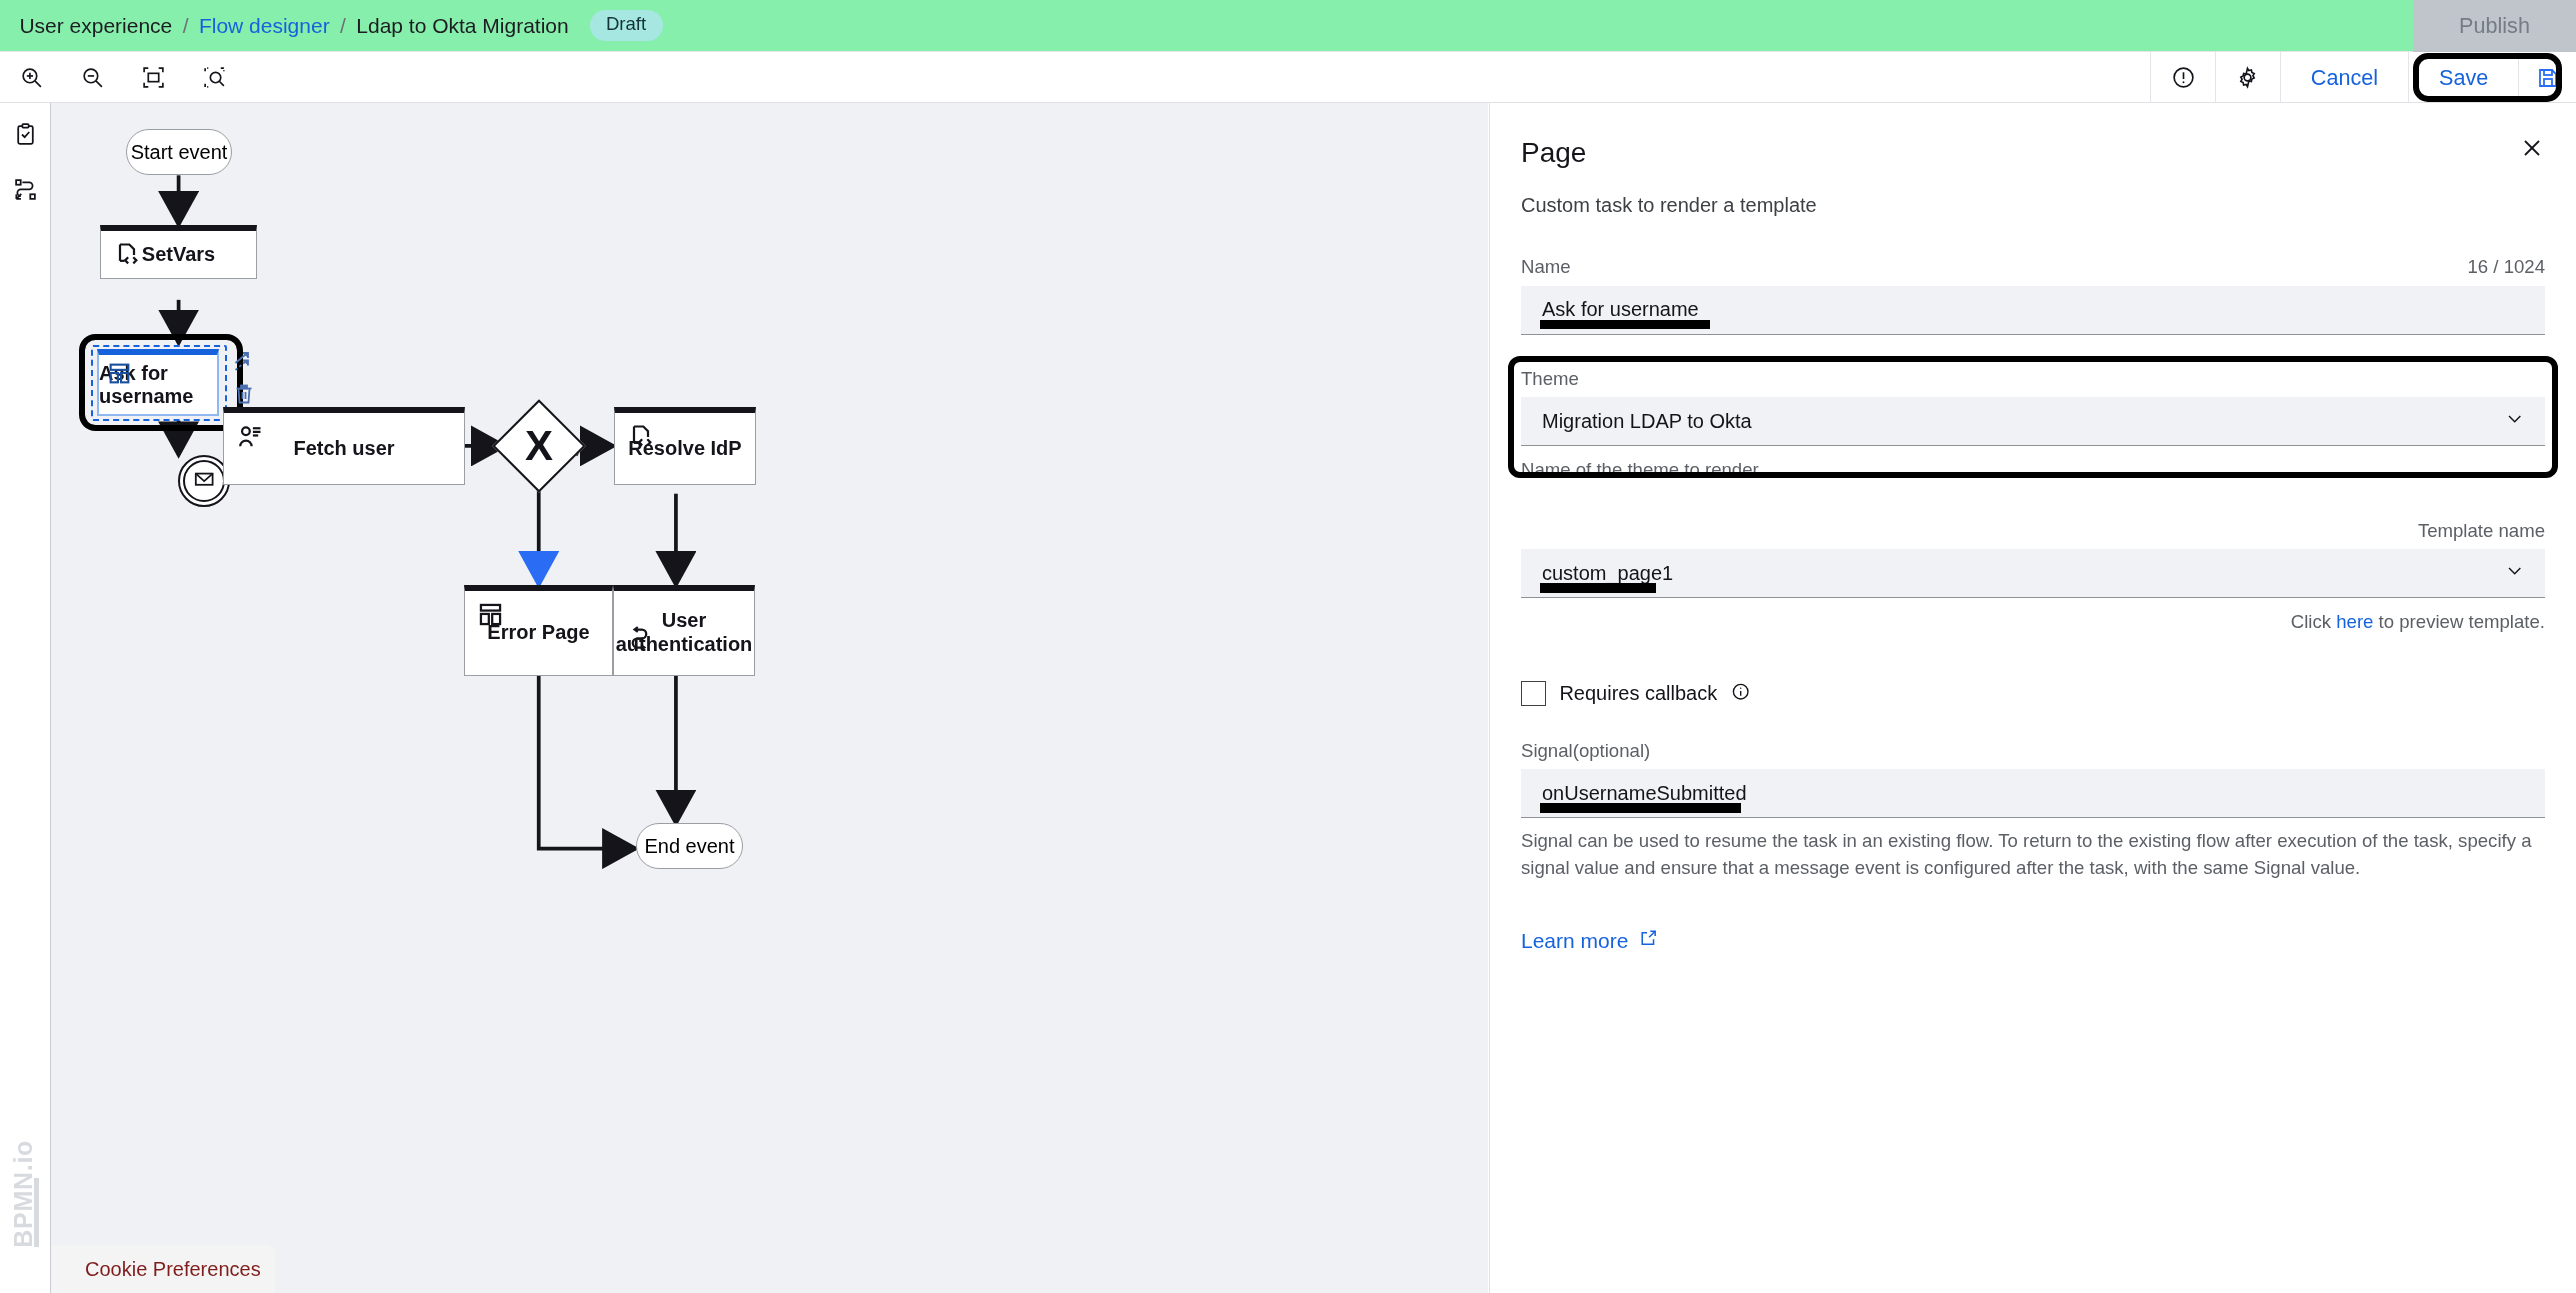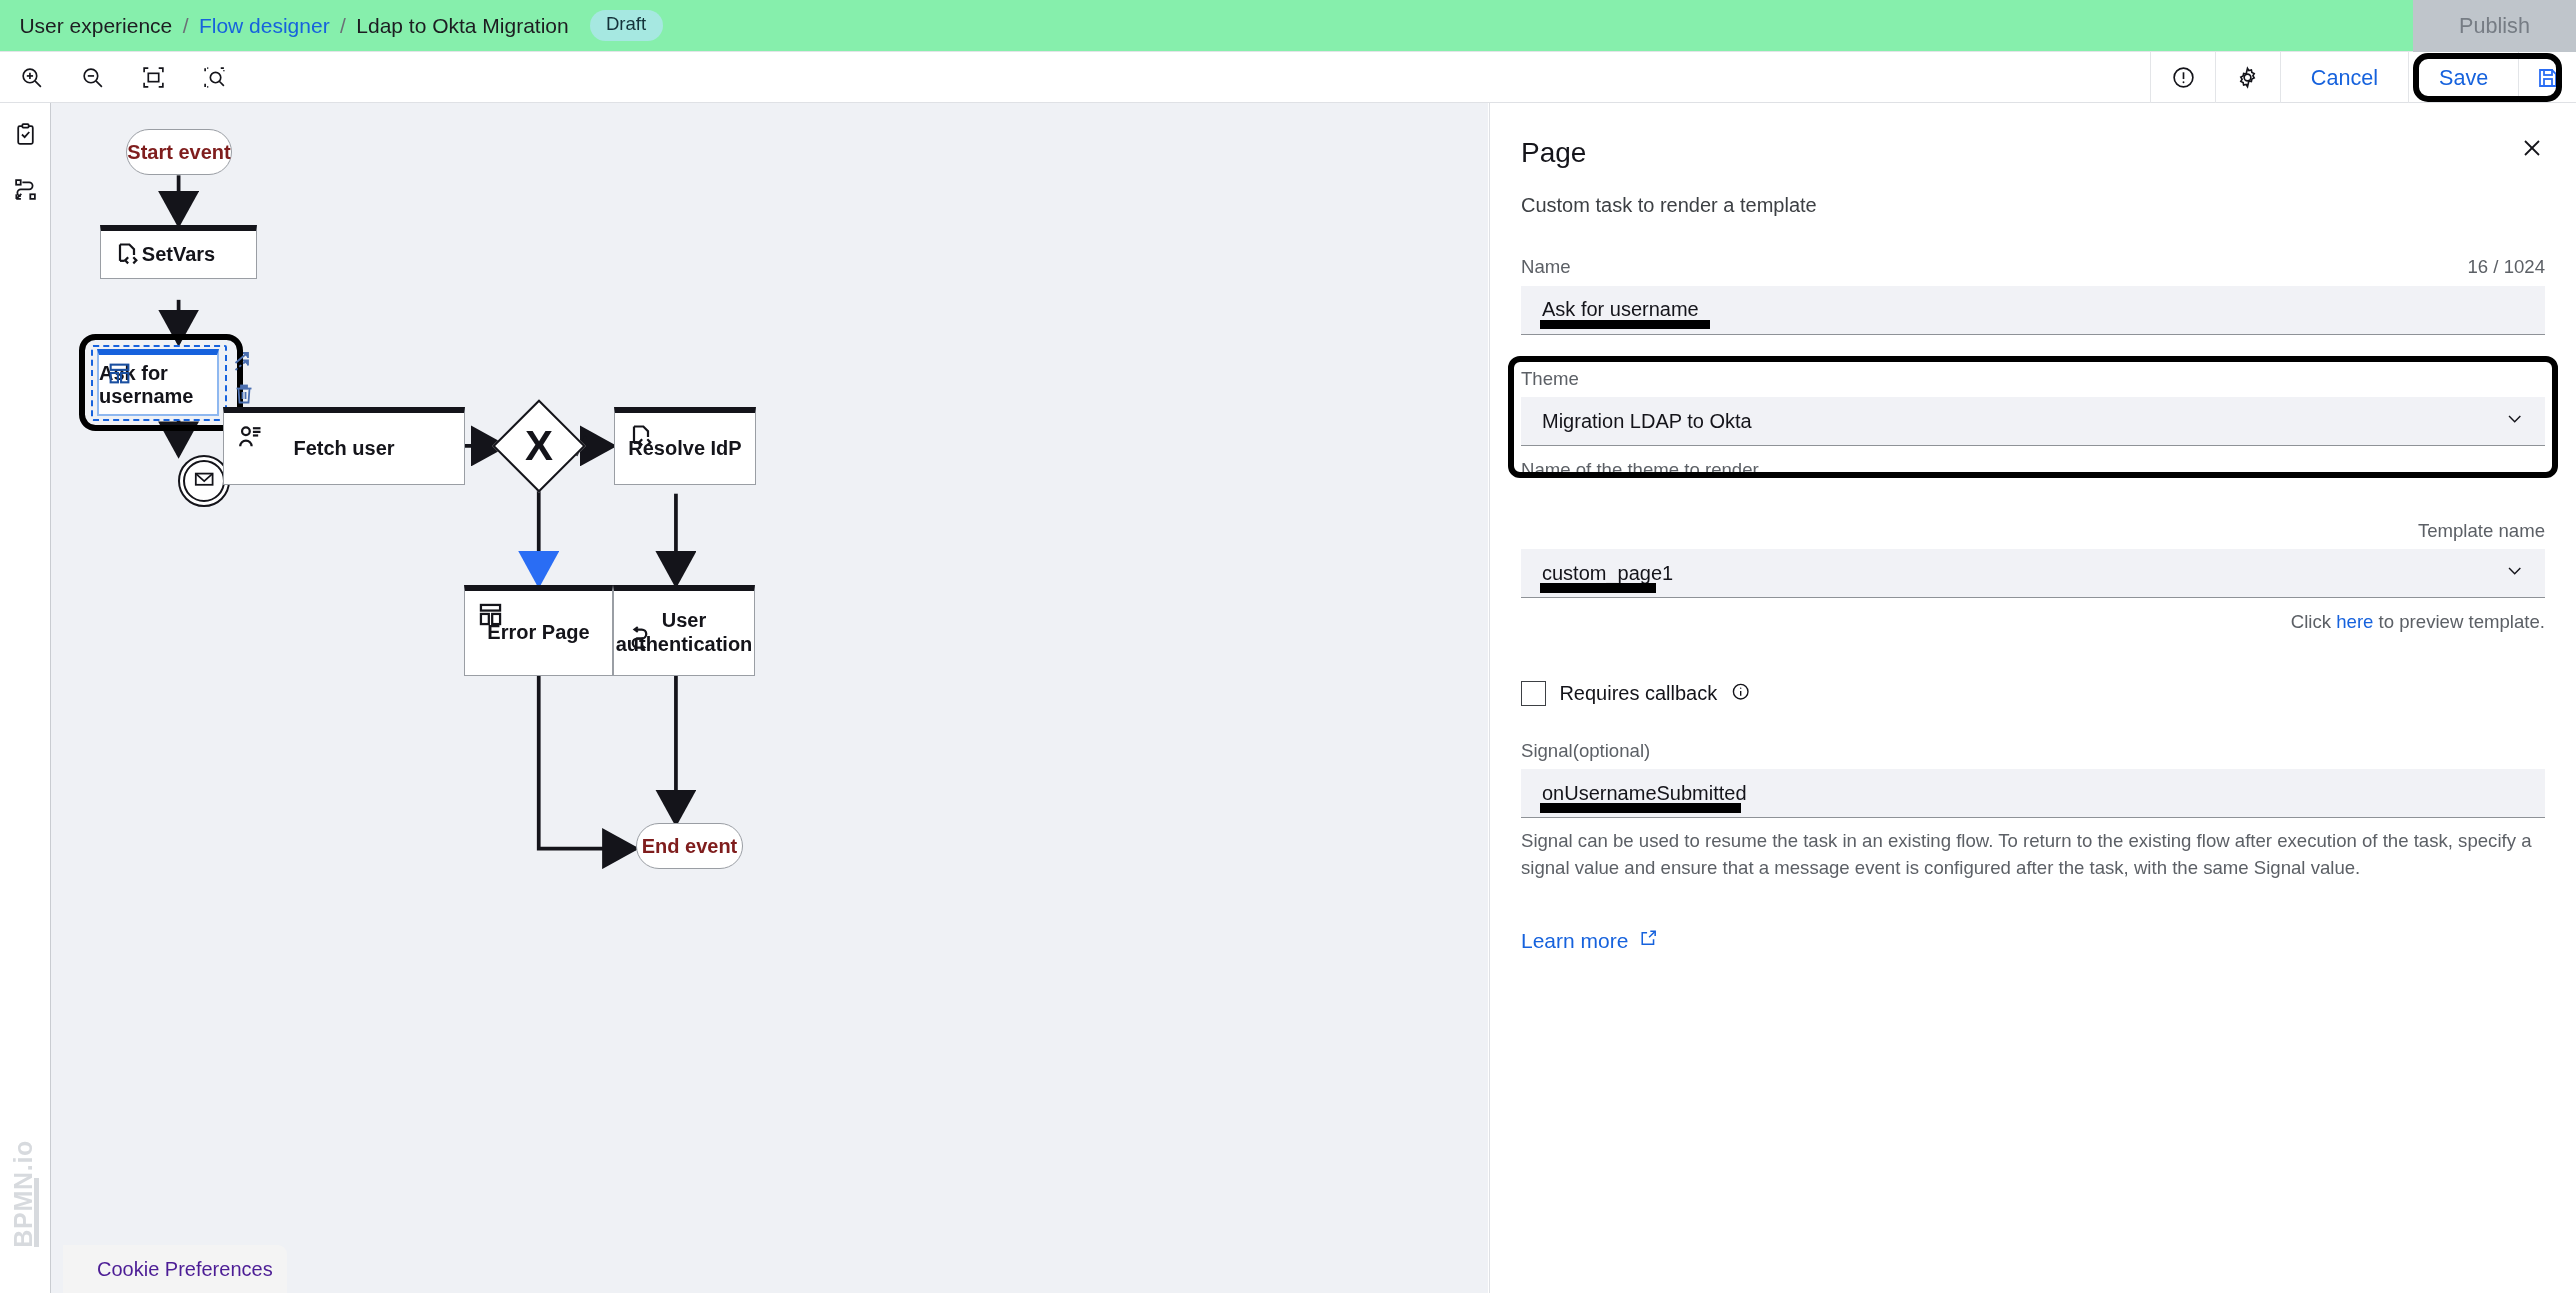--- a/index.html
+++ b/index.html
@@ -80,36 +80,36 @@
     content:""; display:block;
   }
   .wm-bar{ position:absolute; left: 34px; bottom: 46px; width: 5.2px; height: 69px; background:#d7dade;}
   
   .canvas {
     position: absolute; left: 51px; top: 103px;
     width: 1437px; height: 1190px;
     background: #eff1f5; overflow: hidden;
   }
   .cookie {
-    position: absolute; left: 12px; bottom: 0; height: 48px; width: 224px;
+    position: absolute; left: 0; bottom: 0; height: 48px; width: 224px;
     background: #f4f4f4; border-radius: 0 9px 0 0;
     display: flex; align-items: center; padding-left: 34px;
-    font-size: 20px; color: #4c1d95; cursor: pointer; z-index: 8;
+    font-size: 20px; color: #7f1d1d; cursor: pointer; z-index: 8;
   }
   
   .node { position: absolute; background: #fff; }
   .node-task {
     border: 1.5px solid #9a9ea4; border-top: 6.7px solid #14141a;
     display: flex; align-items: center; justify-content: center; text-align: center;
     font-size: 20px; font-weight: 700; color: #14141a; line-height: 1.18;
   }
   .node-event {
     border: 1.5px solid #9a9ea4; border-radius: 30px;
     display: flex; align-items: center; justify-content: center;
-    font-size: 20px; font-weight: 700; color: #7f1d1d;
+    font-size: 20px; font-weight: 400; color: #000000;
   }
   .node-icon { position: absolute; left: 10.4px; top: 10.4px; width: 31px; height: 31px; }
   .msg-event {
     position: absolute; width: 42px; height: 42px; border: 2.2px solid #14141a;
     border-radius: 50%; background: #fff;
     display: flex; align-items: center; justify-content: center;
   }
   .msg-event-outer {
     position: absolute; width: 52px; height: 52px; border: 2.2px solid #14141a;
     border-radius: 50%; background: #fff;

